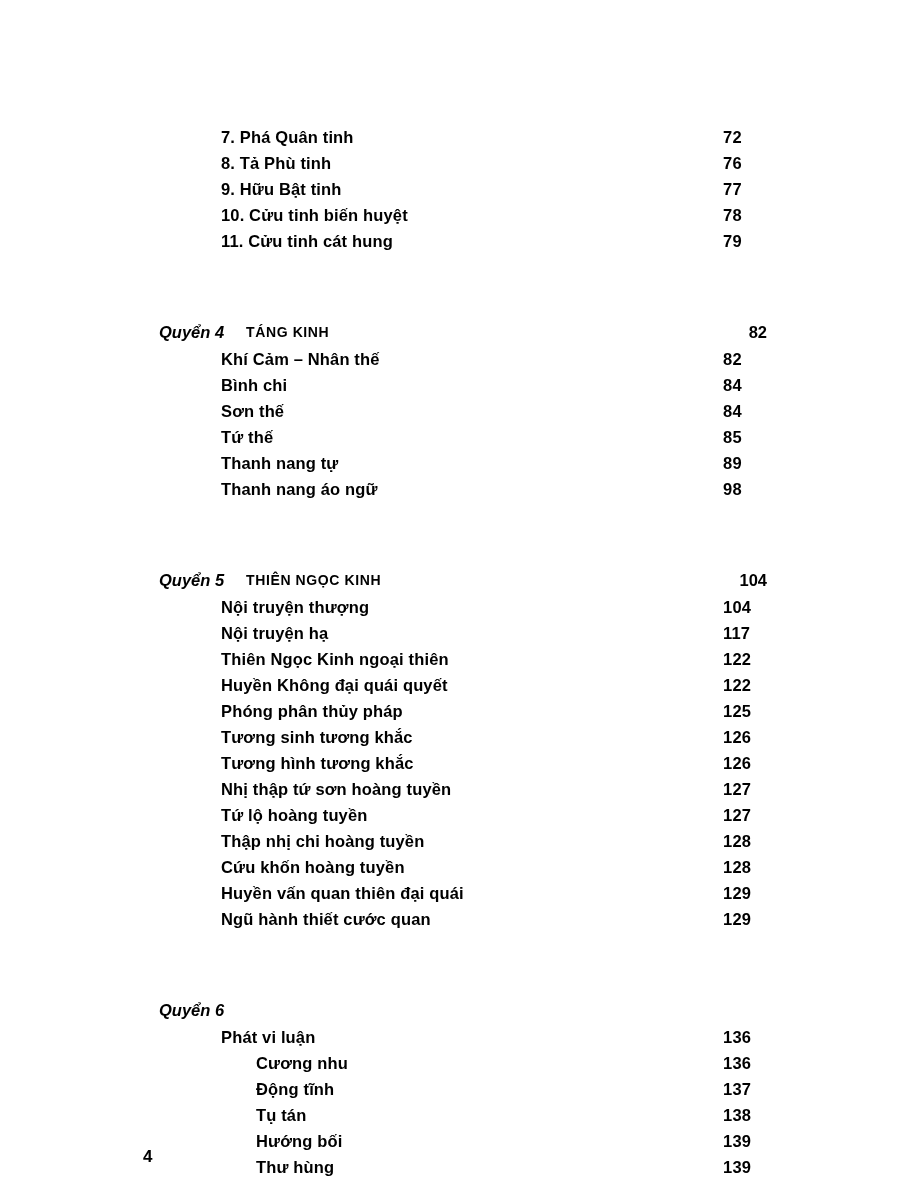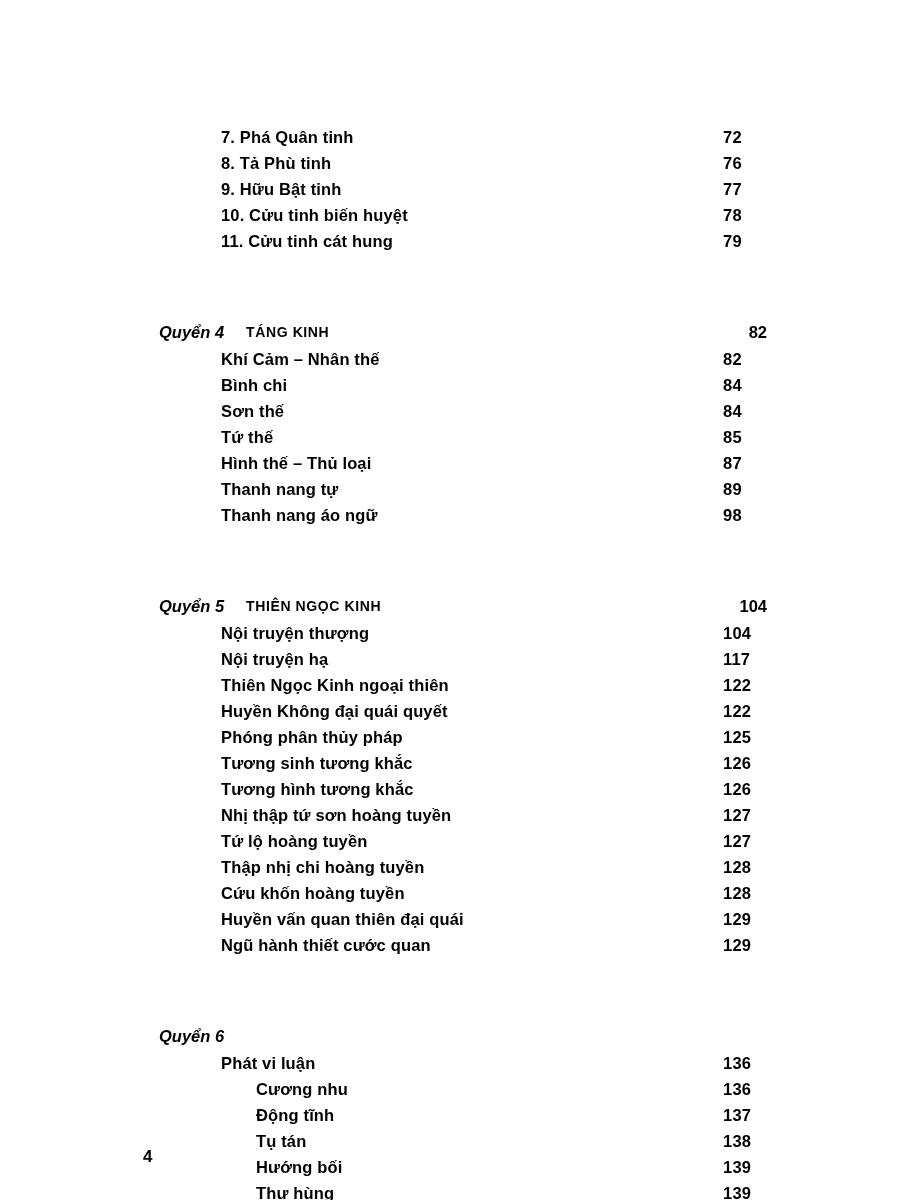--- a/index.html
+++ b/index.html
@@ -153,25 +153,20 @@
           <span class="label">Sơn thế</span>
           <span class="spacer"></span>
           <span class="pageno">84</span>
         </div>
         <div class="row lvl1">
           <span class="label">Tứ thế</span>
           <span class="spacer"></span>
           <span class="pageno">85</span>
         </div>
         <div class="row lvl1">
-          <span class="label">Hình thế – Thủ loại</span>
-          <span class="spacer"></span>
-          <span class="pageno">87</span>
-        </div>
-        <div class="row lvl1">
           <span class="label">Thanh nang tự</span>
           <span class="spacer"></span>
           <span class="pageno">89</span>
         </div>
         <div class="row lvl1">
           <span class="label">Thanh nang áo ngữ</span>
           <span class="spacer"></span>
           <span class="pageno">98</span>
         </div>
       </div>

